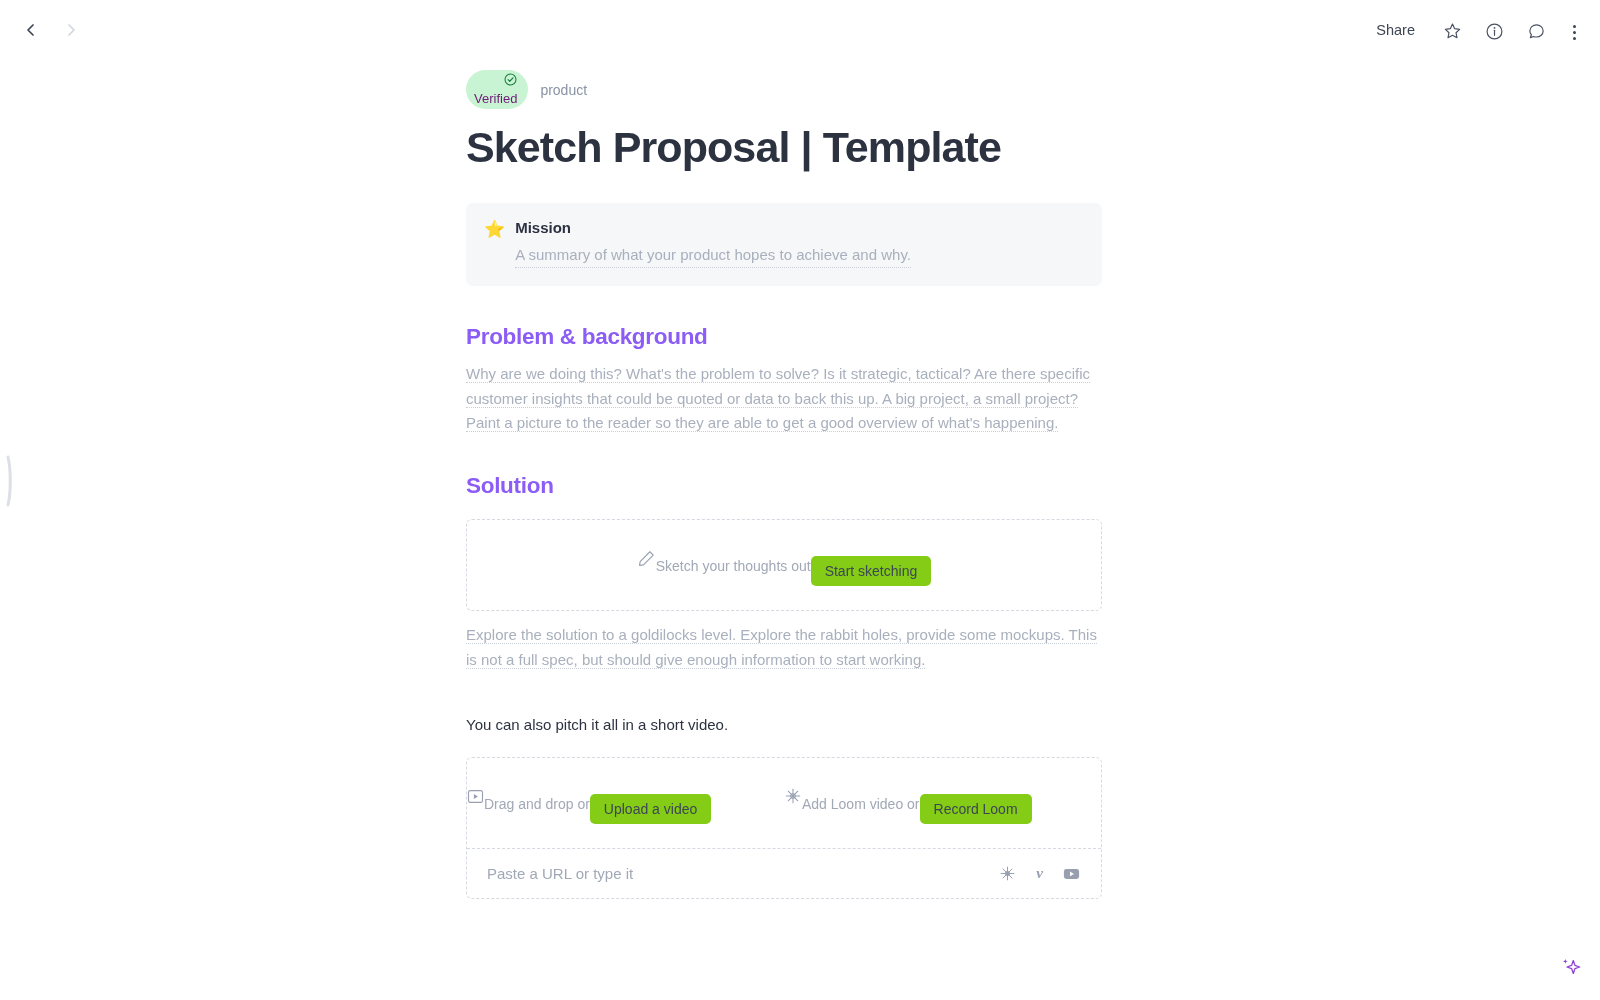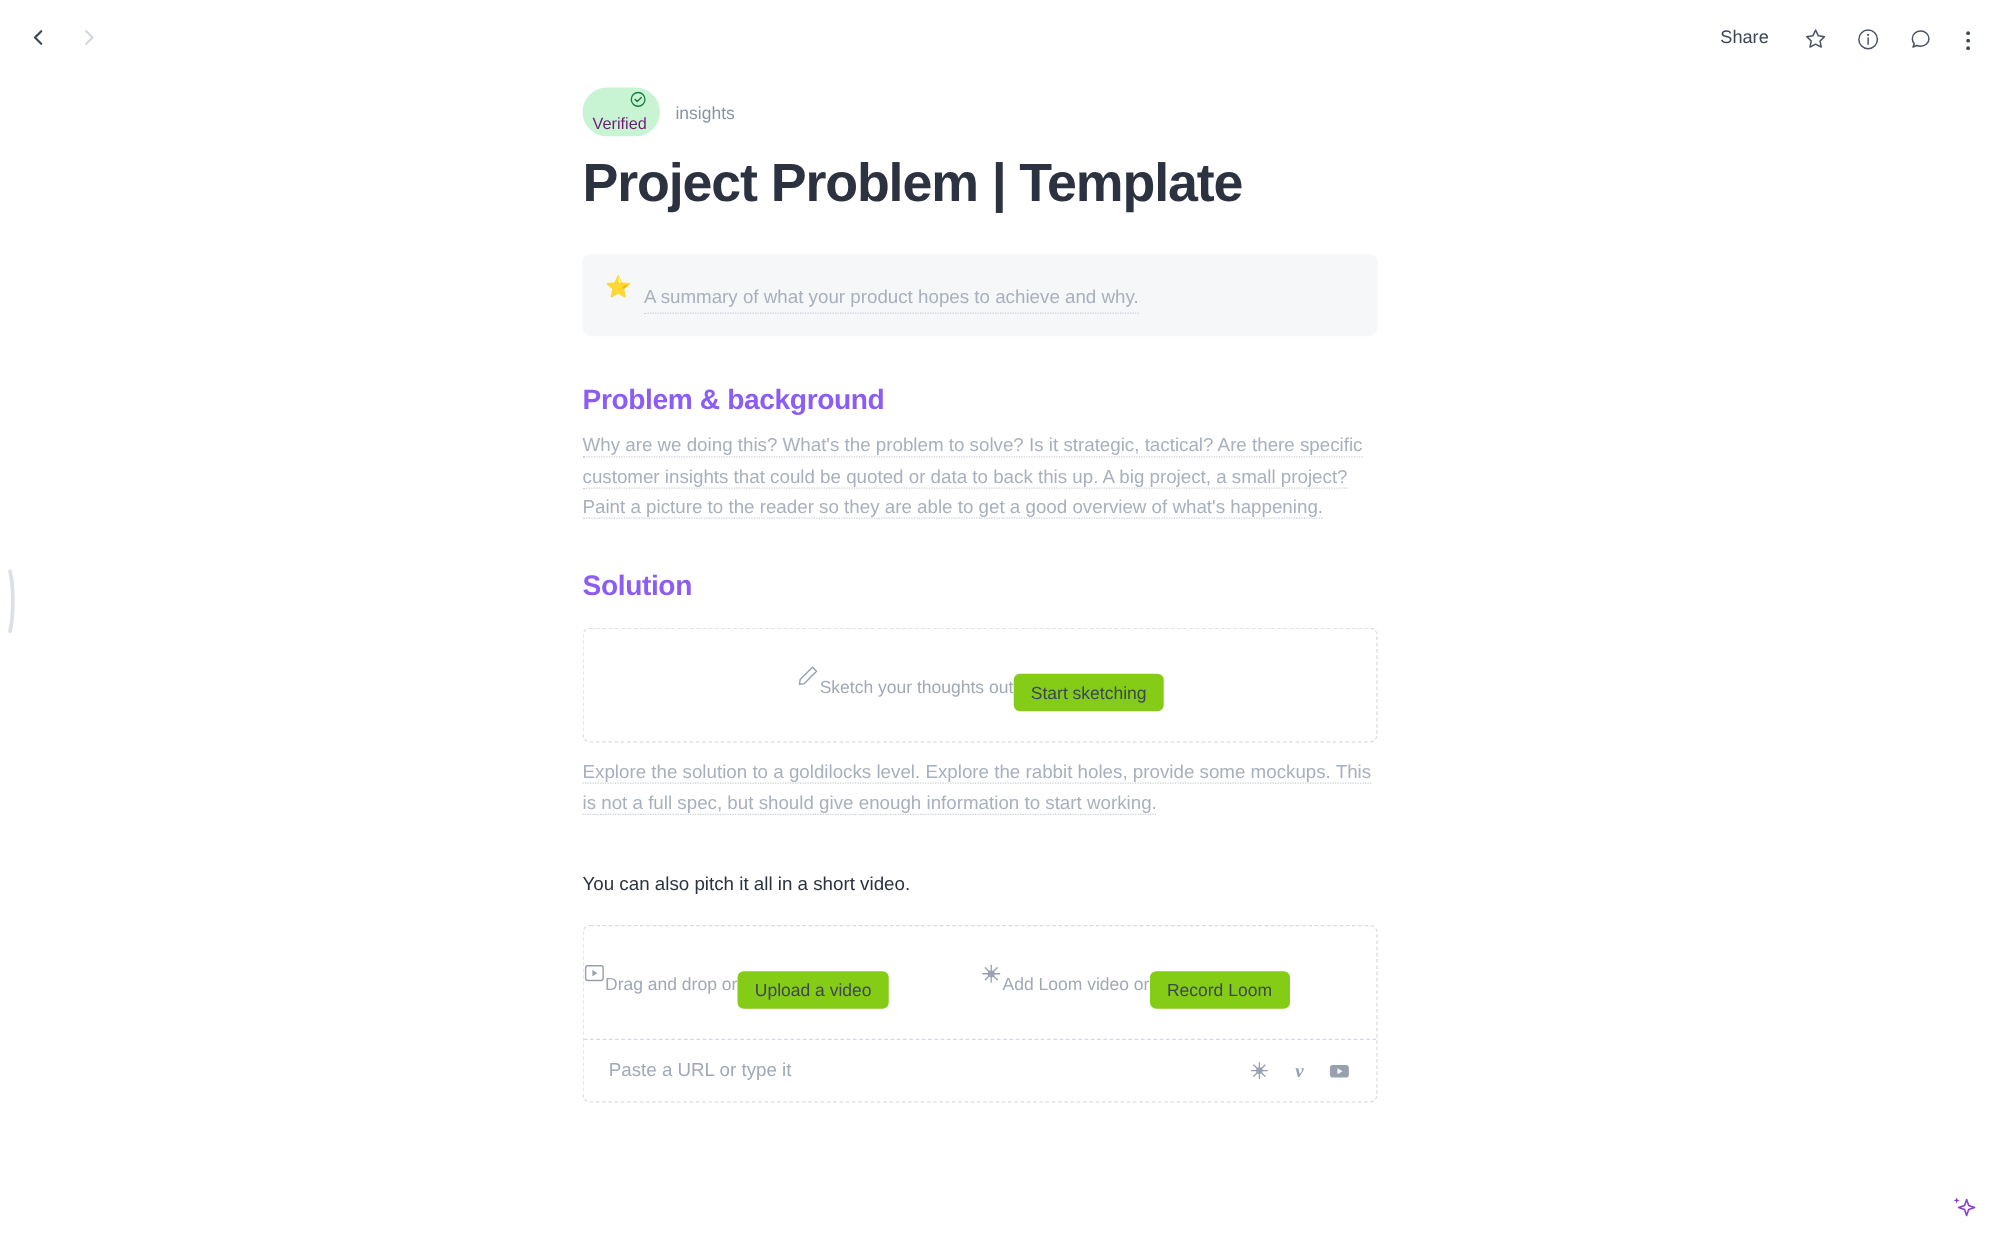--- a/index.html
+++ b/index.html
@@ -207,28 +207,29 @@
 <div class="doc">
 
   <div class="meta-row">
     <span class="verified">
       <svg width="13" height="13" viewBox="0 0 14 14">
         <circle cx="7" cy="7" r="5.9" fill="none" stroke="#1a7c3e" stroke-width="1.15"></circle>
         <path d="M4.4 7.1 L6.2 8.9 L9.7 5.3" fill="none" stroke="#1a7c3e" stroke-width="1.25" stroke-linecap="round" stroke-linejoin="round"></path>
       </svg>
       <span>Verified</span>
     </span>
-    <span class="forever">insights</span>
-  </div>
-
-  <h1 class="title">Project Problem | Template</h1>
+    <span class="forever">product</span>
+  </div>
+
+  <h1 class="title">Sketch Proposal | Template</h1>
 
   <div class="callout">
     <span class="callout-emoji">⭐</span>
     <div class="callout-body">
+      <div class="callout-title">Mission</div>
       <span class="ph callout-ph">A summary of what your product hopes to achieve and why.</span>
     </div>
   </div>
 
   <h2 class="section">Problem &amp; background</h2>
   <p class="body-ph">
     <span class="ph">Why are we doing this? What's the problem to solve? Is it strategic, tactical? Are there specific customer insights that could be quoted or data to back this up. A big project, a small project? Paint a picture to the reader so they are able to get a good overview of what's happening.</span>
   </p>
 
   <h2 class="section">Solution</h2>

